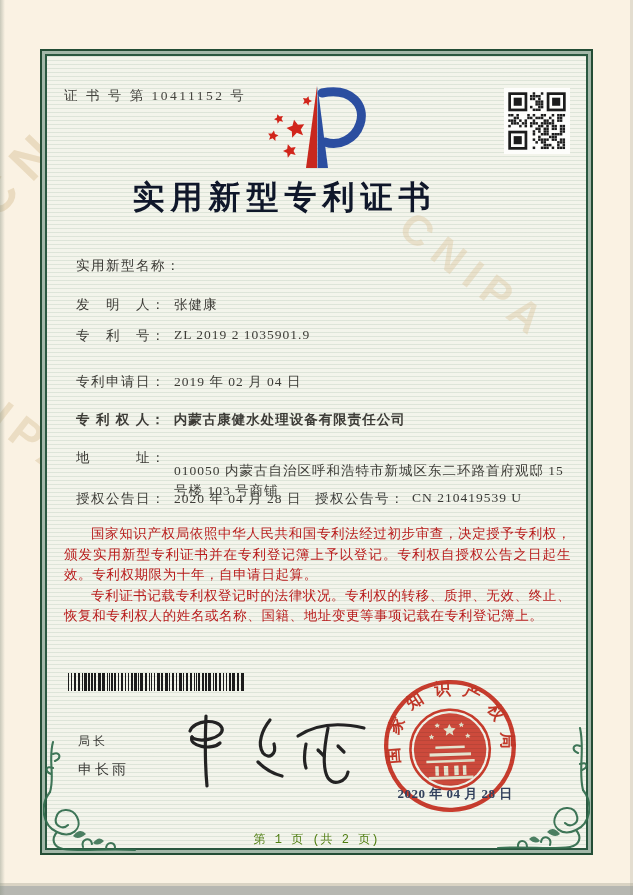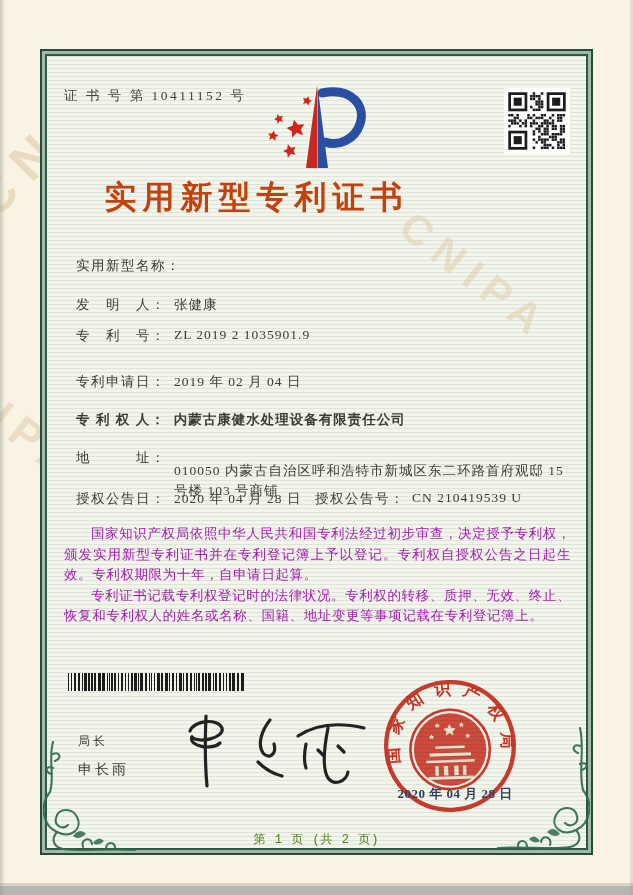--- a/index.html
+++ b/index.html
@@ -36,36 +36,36 @@
   }
   .flourish{position:absolute;pointer-events:none;}
   .flourish-left{left:43px;top:740px;width:100px;height:114px;}
   .flourish-right{left:490px;top:726px;width:100px;height:128px;transform:scaleX(-1);}
 
   .cert-no{position:absolute;left:64px;top:87px;font-size:13.5px;letter-spacing:2.5px;color:#45443f;}
 
   .logo{position:absolute;left:262px;top:84px;}
   .qr{position:absolute;left:504px;top:88px;background:#fdfdfb;padding:0;line-height:0;}
 
-  .title{position:absolute;left:28px;width:457px;top:176px;text-align:center;
-    font-size:32px;font-weight:bold;letter-spacing:6px;color:#c2410c;}
+  .title{position:absolute;left:56px;width:457px;top:176px;text-align:center;
+    font-size:32px;font-weight:bold;letter-spacing:6px;color:#0f172a;}
 
   .frow{position:absolute;left:76px;font-size:13.5px;color:#3d3c37;display:flex;align-items:flex-start;}
   .frow .lbl{white-space:pre;letter-spacing:1.5px;}
   .frow .val{margin-left:8px;letter-spacing:1px;}
   .frow-name{top:257px;} .frow-inventor{top:296px;} .frow-patno{top:327px;}
   .frow-appdate{top:373px;} .frow-patentee{top:411px;font-weight:bold;}
   .frow-address{top:449px;} .frow-address .val{width:404px;line-height:20px;margin-top:12px;}
   .frow-grant{top:490px;}
   .grant-right{position:absolute;left:315px;top:490px;font-size:13.5px;display:flex;}
   .grant-right .lbl{white-space:pre;letter-spacing:1.5px;}
   .grant-right .val{margin-left:7px;letter-spacing:1px;}
 
   .paras{position:absolute;left:64px;top:524px;width:507px;font-size:13.5px;
-    line-height:20.5px;letter-spacing:.6px;text-align:justify;color:#a21caf;}
+    line-height:20.5px;letter-spacing:.6px;text-align:justify;color:#b91c1c;}
   .paras p{margin:0;text-indent:2em;}
 
   .barcode{position:absolute;left:68px;top:673px;line-height:0;}
 
   .director-title{position:absolute;left:78px;top:733px;font-size:12px;letter-spacing:3px;color:#3a3a36;}
   .director-name{position:absolute;left:78px;top:761px;font-size:14px;letter-spacing:3px;color:#3a3a36;}
   .signature{position:absolute;left:178px;top:710px;}
 
   .seal{position:absolute;left:381px;top:677px;width:138px;height:138px;
     mix-blend-mode:multiply;opacity:.95;transform:rotate(-2deg);}

